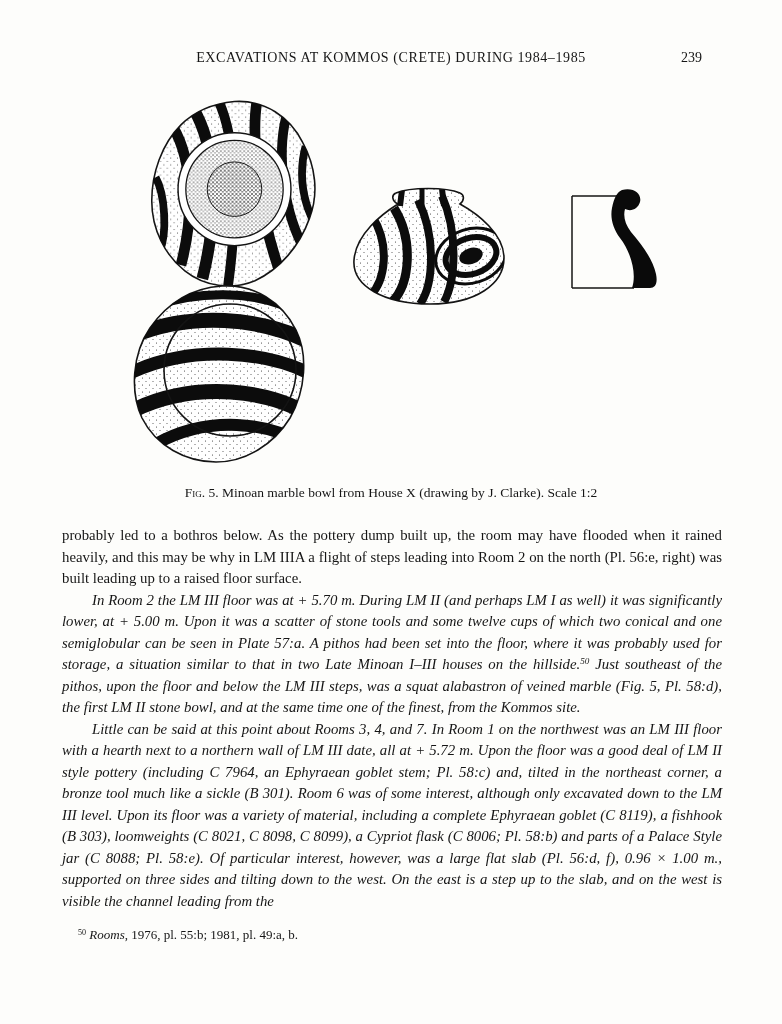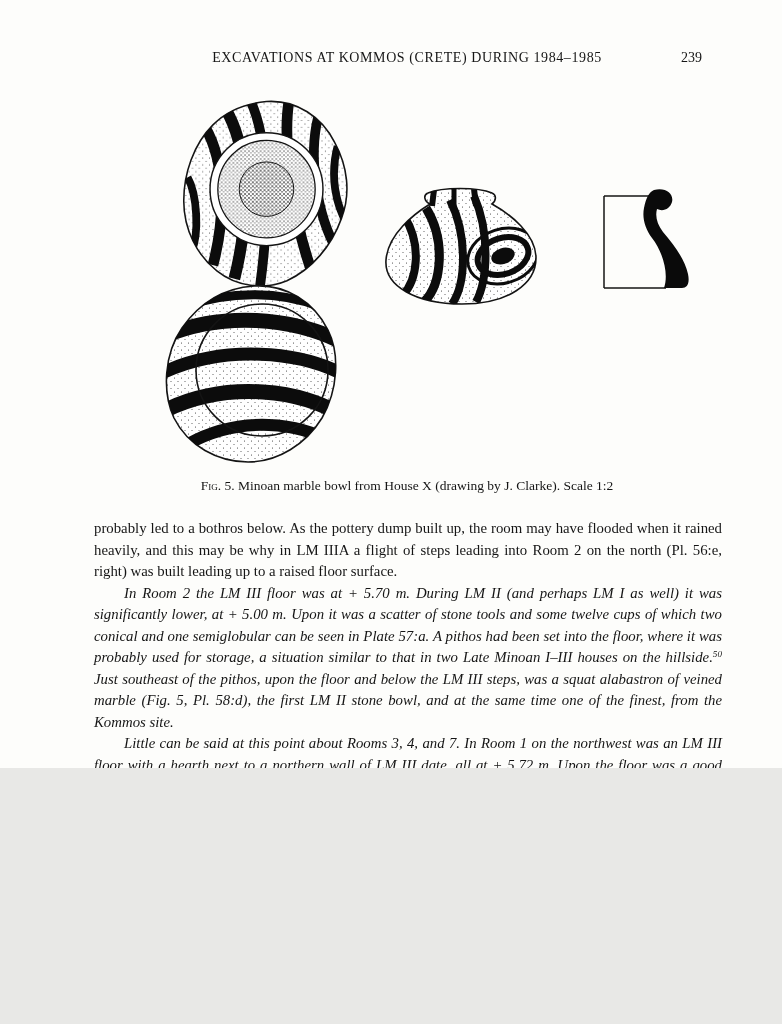--- a/index.html
+++ b/index.html
@@ -1,30 +1,30 @@
 <!DOCTYPE html>
 <html><head>
 <meta charset="utf-8">
 <style>
   html,body{margin:0;padding:0;background:#e8e8e6;}
   .page{
-    width:782px;height:768px;margin:0 auto;background:#fdfdfb;color:#151515;
+    width:782px;height:1024px;margin:0 auto;background:#fdfdfb;color:#151515;
     font-family:"Liberation Serif","DejaVu Serif",serif;
-    position:relative;overflow:hidden;box-sizing:border-box;padding-left:32px;
+    position:relative;overflow:hidden;box-sizing:border-box;
   }
   .header{position:relative;margin:0 60px;padding-top:50px;text-align:center;
     font-size:14px;letter-spacing:0.6px;white-space:nowrap;}
   .page-num{position:absolute;right:20px;top:50px;letter-spacing:0;}
   .figure-area{position:relative;height:390px;margin-top:14px;}
   .figure-area svg{position:absolute;}
   .svg-top{left:142px;top:6px;}
   .svg-profile{left:338px;top:104px;}
   .svg-section{left:562px;top:106px;}
   .svg-bottom{left:120px;top:198px;}
-  .caption{text-align:center;font-size:13.5px;margin:8px 40px 0;}
+  .caption{text-align:center;font-size:13.5px;margin:15px 40px 0;}
   .smallcaps{font-variant:small-caps;}
   .body-text{margin:24px 60px 0 62px;font-size:14.8px;line-height:21.5px;text-align:justify;}
   .body-text p{margin:0;}
   .body-text p.indent{text-indent:30px;font-style:italic;}
   sup{font-size:0.62em;line-height:0;vertical-align:0.5em;}
   .footnote{margin:15px 60px 0 62px;padding-left:16px;font-size:13px;}
 </style>
 </head>
 <body>
 

